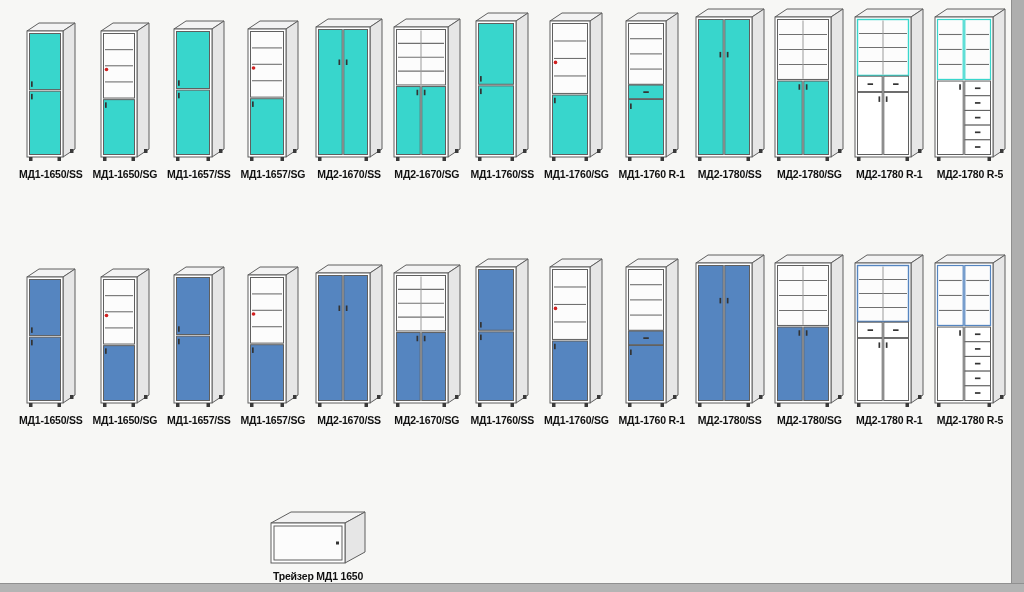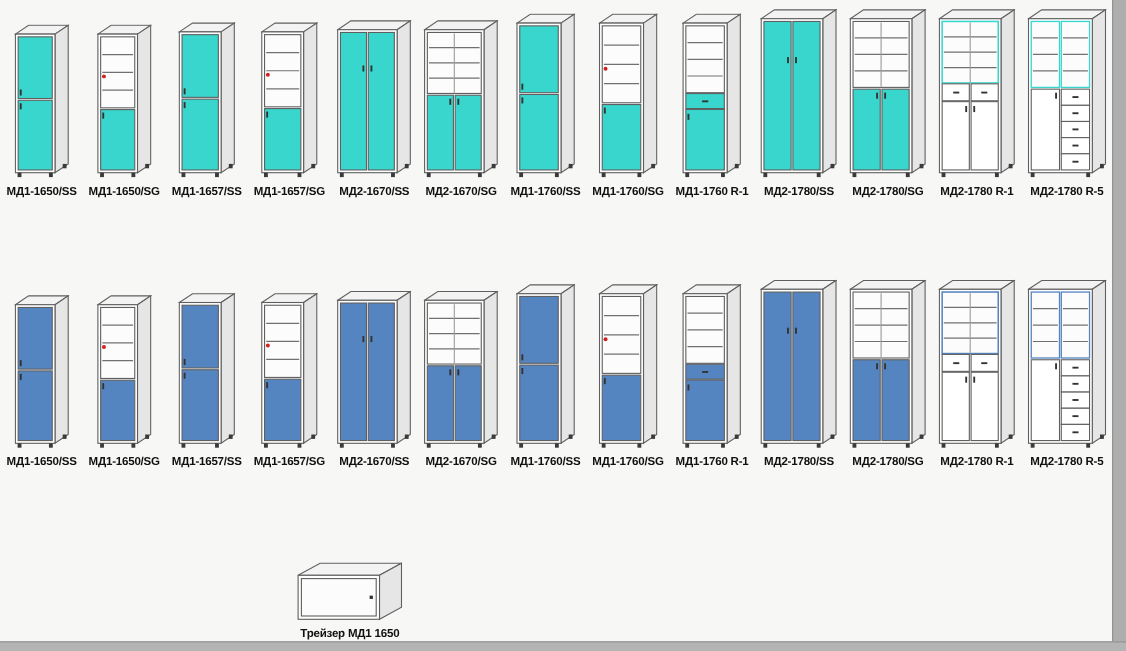--- a/index.html
+++ b/index.html
@@ -1,19 +1,19 @@
 <!DOCTYPE html>
 <html><head>
 <meta charset="utf-8">
 <style>
   * { margin:0; padding:0; box-sizing:border-box; }
   html,body { width:1024px; height:592px; overflow:hidden;
               font-family:"Liberation Sans", sans-serif; background:#bdbdbd; }
   .page { position:relative; width:1024px; height:592px; background:#f7f7f5; }
-  .series-row { position:absolute; left:6px; right:18px;
+  .series-row { position:absolute; left:19px; right:18px;
                 display:flex; justify-content:space-between; align-items:flex-end;
                 height:176px; }
   .row-0 { top:4px; }
   .row-1 { top:250px; }
   .wall-row { position:absolute; top:506px; left:270px; height:76px;
               display:flex; gap:28px; align-items:flex-end; }
   .cell { display:flex; flex-direction:column; align-items:center; }
   .figure { line-height:0; }
   .label { margin-top:5px; font-size:10.5px; font-weight:bold; color:#111;
            white-space:nowrap; letter-spacing:-0.2px; }

